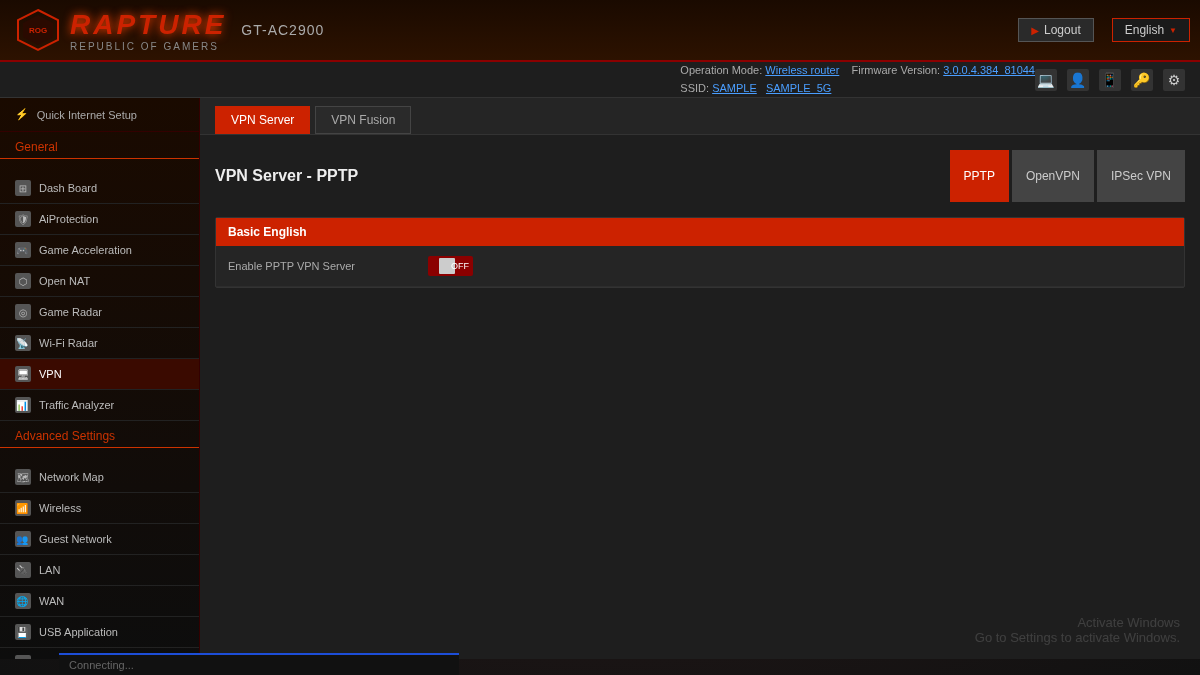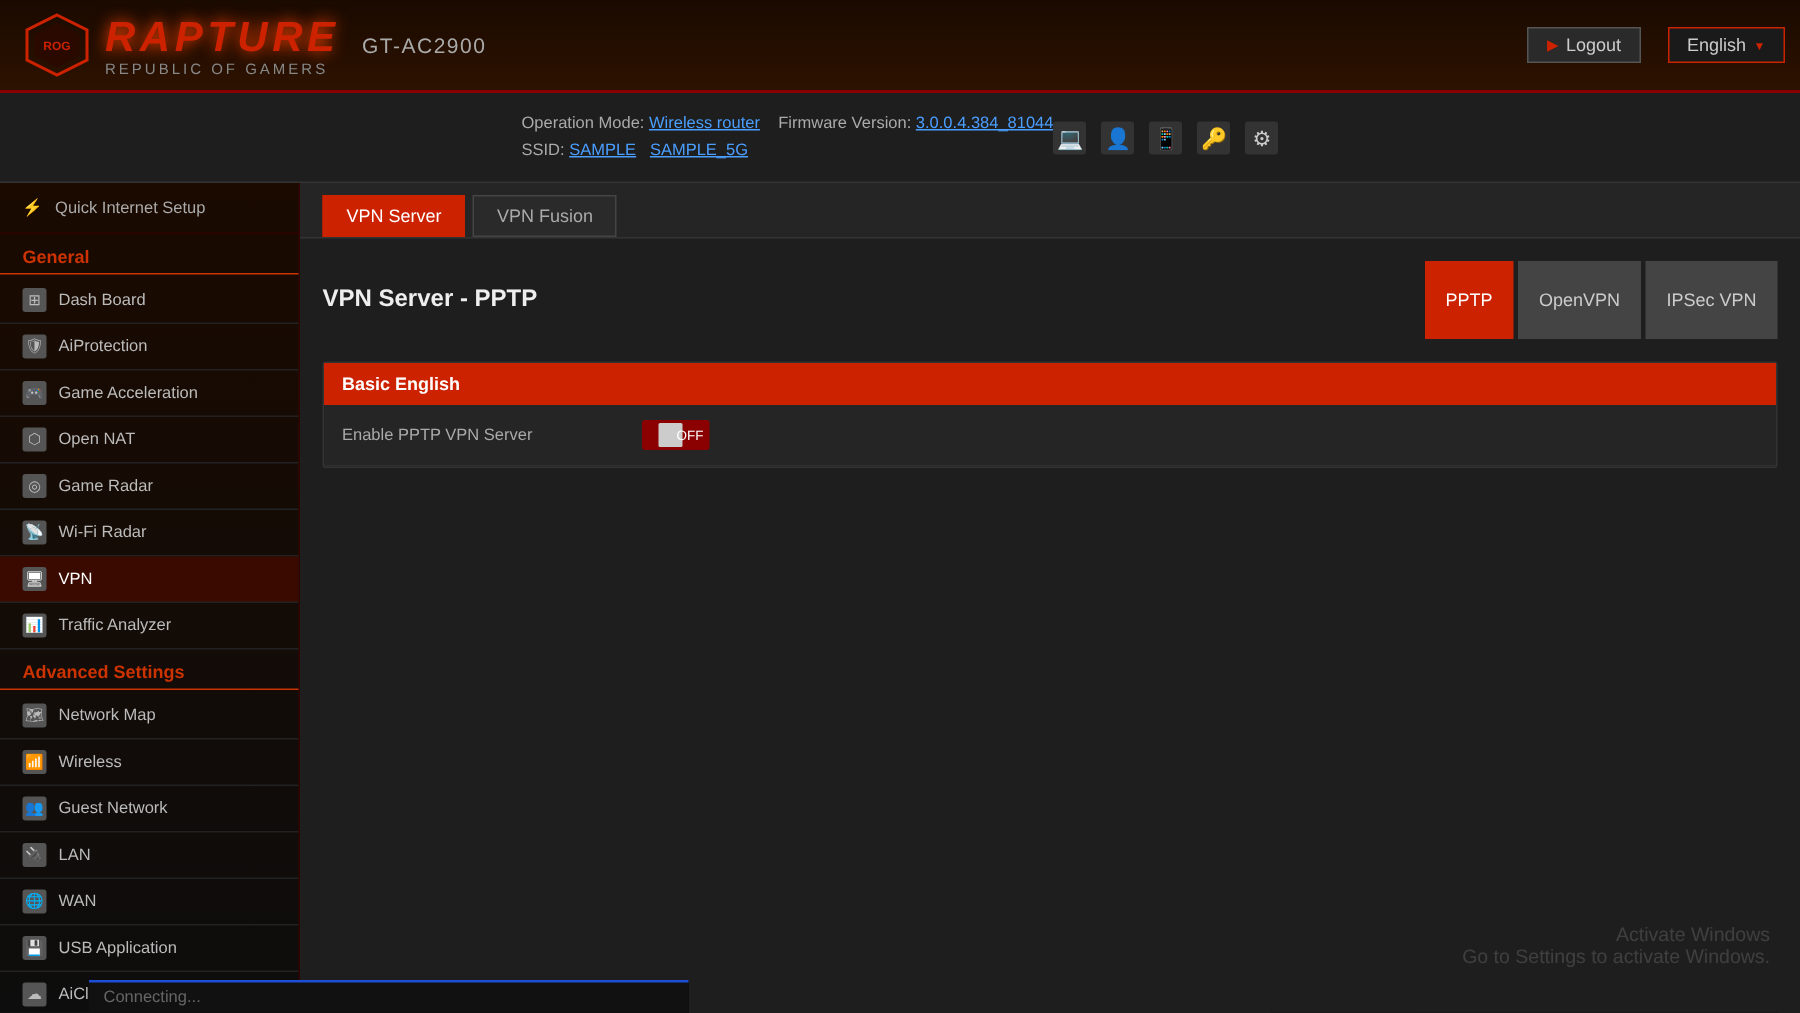--- a/index.html
+++ b/index.html
@@ -92,22 +92,22 @@
       color: #cc2200;
     }
 
     
     .status-bar {
       background: #1e1e1e;
       border-bottom: 1px solid #333;
       padding: 4px 15px;
       display: flex;
       align-items: center;
-      justify-content: center;
-      height: 60px;
+      justify-content: flex-end;
+      height: 36px;
     }
     .status-info {
       font-size: 11px;
       color: #aaa;
       line-height: 1.6;
     }
     .status-info a {
       color: #4a9eff;
       text-decoration: underline;
     }
@@ -155,23 +155,23 @@
       border-bottom: 1px solid #330000;
       cursor: pointer;
       color: #aaa;
       font-size: 11px;
     }
 
     .section-header {
       padding: 8px 15px 4px 15px;
       color: #cc3300;
       font-size: 12px;
-      font-weight: bold;
+      font-weight: normal;
       border-bottom: 1px solid #cc3300;
-      margin-bottom: 2px;
+      margin-bottom: 14px;
     }
 
     .sidebar-item {
       padding: 7px 15px;
       display: flex;
       align-items: center;
       gap: 8px;
       cursor: pointer;
       color: #bbb;
       font-size: 11px;

